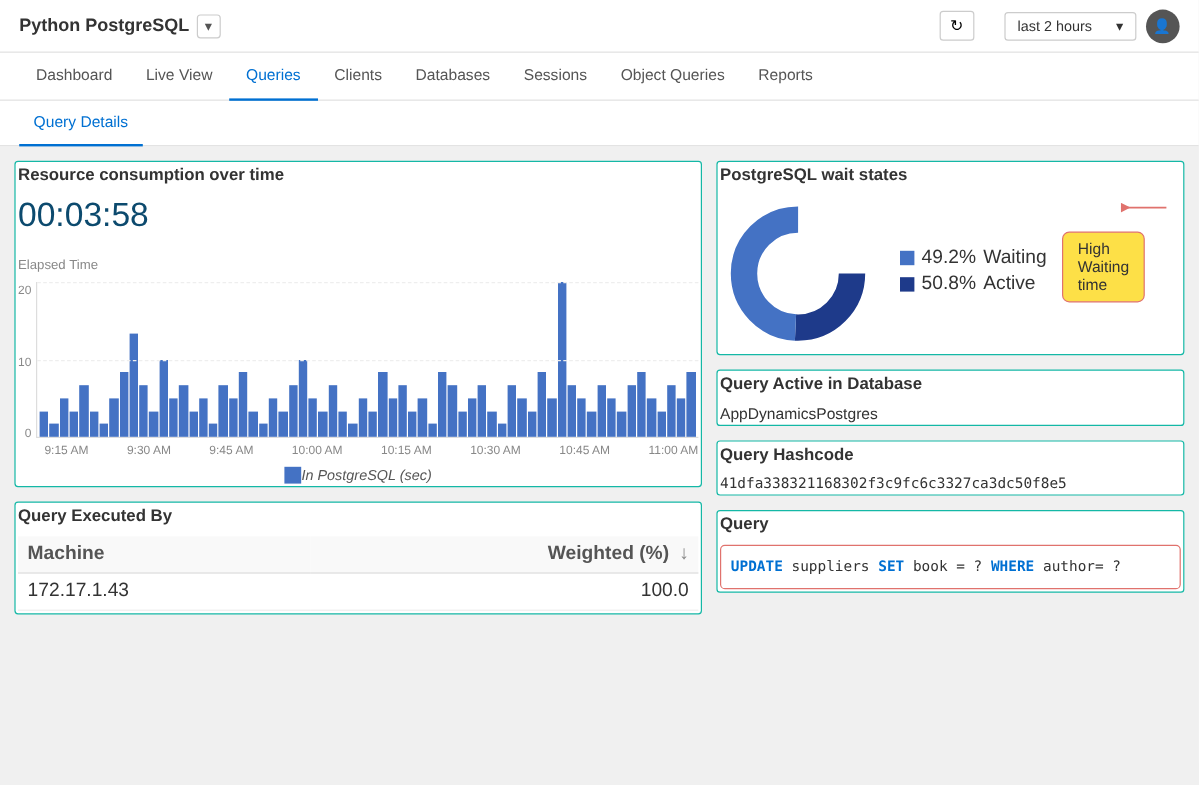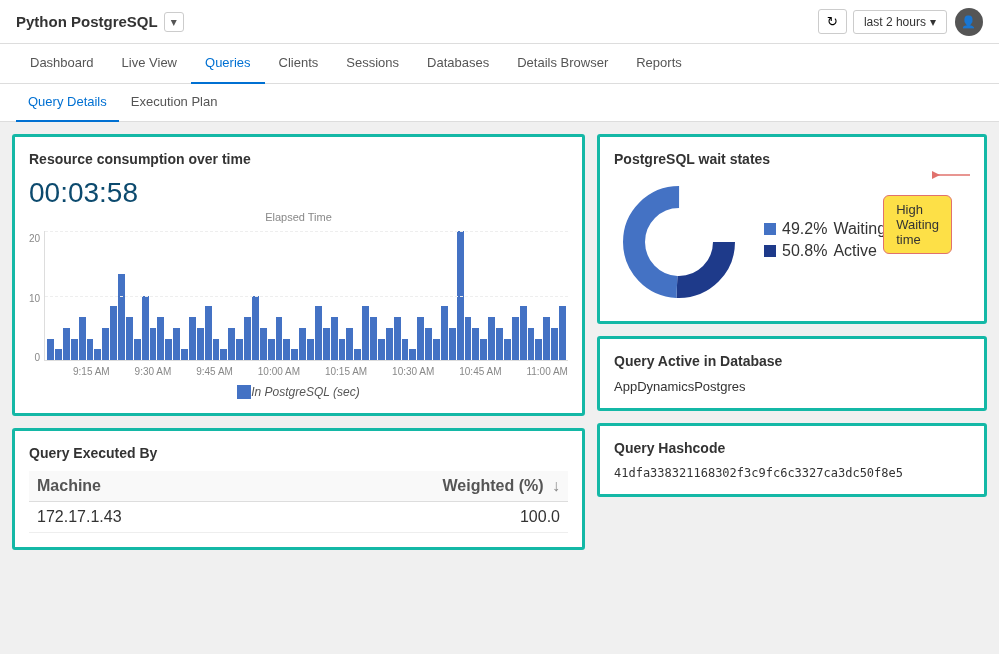--- a/index.html
+++ b/index.html
@@ -4,21 +4,21 @@
   <style>
     * { box-sizing: border-box; margin: 0; padding: 0; }
     body { font-family: Arial, sans-serif; font-size: 13px; background: #f5f5f5; color: #333; width: 999px; min-height: 654px; }
 
     
     .header { display: flex; align-items: center; background: #fff; border-bottom: 1px solid #ddd; padding: 0 16px; height: 44px; }
     .header-title { font-size: 15px; font-weight: bold; color: #333; margin-right: 6px; }
     .header-dropdown-btn { background: none; border: 1px solid #ccc; border-radius: 3px; padding: 2px 6px; cursor: pointer; font-size: 12px; color: #555; }
     .header-spacer { flex: 1; }
     .header-refresh-btn { background: none; border: 1px solid #ccc; border-radius: 3px; padding: 4px 8px; cursor: pointer; margin-right: 6px; }
-    .header-time-btn { background: none; border: 1px solid #ccc; border-radius: 3px; padding: 4px 10px; cursor: pointer; font-size: 12px; color: #333; display: flex; align-items: center; gap: 4px; }
+    .header-time-btn { background: none; border: 1px solid #ccc; border-radius: 3px; padding: 4px 10px; cursor: pointer; font-size: 12px; color: #333; display: flex; align-items: center; gap: 20px; margin-left: 19px; }
     .header-user-btn { background: #555; border: none; border-radius: 50%; width: 28px; height: 28px; cursor: pointer; margin-left: 8px; color: #fff; font-size: 12px; }
 
     
     .nav { display: flex; align-items: center; background: #fff; border-bottom: 1px solid #ddd; padding: 0 16px; height: 40px; }
     .nav-item { padding: 0 14px; height: 40px; display: flex; align-items: center; font-size: 13px; color: #555; cursor: pointer; border-bottom: 2px solid transparent; }
     .nav-item.active { color: #0070d2; border-bottom: 2px solid #0070d2; font-weight: 500; }
 
     
     .sub-nav { display: flex; align-items: center; background: #fff; border-bottom: 1px solid #ddd; padding: 0 16px; height: 38px; }
     .sub-nav-item { padding: 0 12px; height: 38px; display: flex; align-items: center; font-size: 13px; color: #555; cursor: pointer; border-bottom: 2px solid transparent; }
@@ -27,26 +27,26 @@
     
     .content { display: flex; gap: 12px; padding: 12px; background: #f0f0f0; min-height: 560px; }
 
     
     .left-panel { flex: 1; display: flex; flex-direction: column; gap: 12px; }
 
     
     .right-panel { width: 390px; display: flex; flex-direction: column; gap: 12px; }
 
     
-    .card { background: #fff; border: 3px solid #14b8a6; border-radius: 3px; padding: 14px; }
+    .card { background: #fff; border: 1px solid #14b8a6; border-radius: 3px; padding: 2px; }
     .card-title { font-size: 14px; font-weight: 600; color: #333; margin-bottom: 10px; }
 
     
     .elapsed-time { font-size: 28px; font-weight: normal; color: #0c4a6e; }
-    .elapsed-label { font-size: 11px; color: #888; margin-top: 2px; text-align: center; }
+    .elapsed-label { font-size: 11px; color: #888; margin-top: 20px; }
 
     
     .chart-area { margin-top: 8px; }
     .chart-legend { display: flex; justify-content: center; margin-top: 8px; align-items: center; gap: 0; font-size: 12px; color: #555; font-style: italic; }
     .legend-box { width: 14px; height: 14px; background: #4472c4; display: inline-block; }
 
     
     .query-table { width: 100%; border-collapse: collapse; font-size: 16px; }
     .query-table th { text-align: left; padding: 6px 8px; border-bottom: 1px solid #ddd; color: #555; font-weight: 600; background: #f9f9f9; }
     .query-table td { padding: 6px 8px; border-bottom: 1px solid #eee; color: #333; }
@@ -87,29 +87,28 @@
   <button class="header-user-btn">
     <span>👤</span>
   </button>
 </div>
 
 <div class="nav">
   <div class="nav-item">Dashboard</div>
   <div class="nav-item">Live View</div>
   <div class="nav-item active">Queries</div>
   <div class="nav-item">Clients</div>
+  <div class="nav-item">Databases</div>
   <div class="nav-item">Sessions</div>
-  <div class="nav-item">Databases</div>
-  <div class="nav-item">Details Browser</div>
+  <div class="nav-item">Object Queries</div>
   <div class="nav-item">Reports</div>
 </div>
 
 <div class="sub-nav">
   <div class="sub-nav-item active">Query Details</div>
-  <div class="sub-nav-item">Execution Plan</div>
 </div>
 
 <div class="content">
 
   <div class="left-panel">
 
     <div class="card">
       <div class="card-title">Resource consumption over time</div>
       <div class="elapsed-time">00:03:58</div>
       <div class="elapsed-label">Elapsed Time</div>
@@ -188,21 +187,21 @@
                 <div style="background: rgb(68, 114, 196); flex: 1 1 0%; min-width: 2px; height: 33.3333%;"></div>
                 <div style="background: rgb(68, 114, 196); flex: 1 1 0%; min-width: 2px; height: 41.6667%;"></div>
                 <div style="background: rgb(68, 114, 196); flex: 1 1 0%; min-width: 2px; height: 25%;"></div>
                 <div style="background: rgb(68, 114, 196); flex: 1 1 0%; min-width: 2px; height: 16.6667%;"></div>
                 <div style="background: rgb(68, 114, 196); flex: 1 1 0%; min-width: 2px; height: 33.3333%;"></div>
                 <div style="background: rgb(68, 114, 196); flex: 1 1 0%; min-width: 2px; height: 25%;"></div>
                 <div style="background: rgb(68, 114, 196); flex: 1 1 0%; min-width: 2px; height: 41.6667%;"></div>
               </div>
           </div>
         </div>
-        <div style="display:flex; justify-content:space-between; margin-left:44px; margin-top:3px; font-size:10px; color:#888;">
+        <div style="display:flex; justify-content:space-between; margin-left:22px; margin-top:3px; font-size:10px; color:#888;">
           <span>9:15 AM</span>
           <span>9:30 AM</span>
           <span>9:45 AM</span>
           <span>10:00 AM</span>
           <span>10:15 AM</span>
           <span>10:30 AM</span>
           <span>10:45 AM</span>
           <span>11:00 AM</span>
         </div>
         <div class="chart-legend">
@@ -282,16 +281,22 @@
     <div class="card">
       <div class="card-title">Query Active in Database</div>
       <div class="info-value">AppDynamicsPostgres</div>
     </div>
 
     <div class="card">
       <div class="card-title">Query Hashcode</div>
       <div class="info-value mono">41dfa338321168302f3c9fc6c3327ca3dc50f8e5</div>
     </div>
 
+    <div class="card">
+      <div class="card-title">Query</div>
+      <div class="query-code">
+        <span class="kw">UPDATE</span><span class="qtext"> suppliers </span><span class="kw">SET</span><span class="qtext"> book = ? </span><span class="kw">WHERE</span><span class="qtext"> author= ?</span>
+      </div>
+    </div>
 
   </div>
 
 </div>
 
 </body></html>

